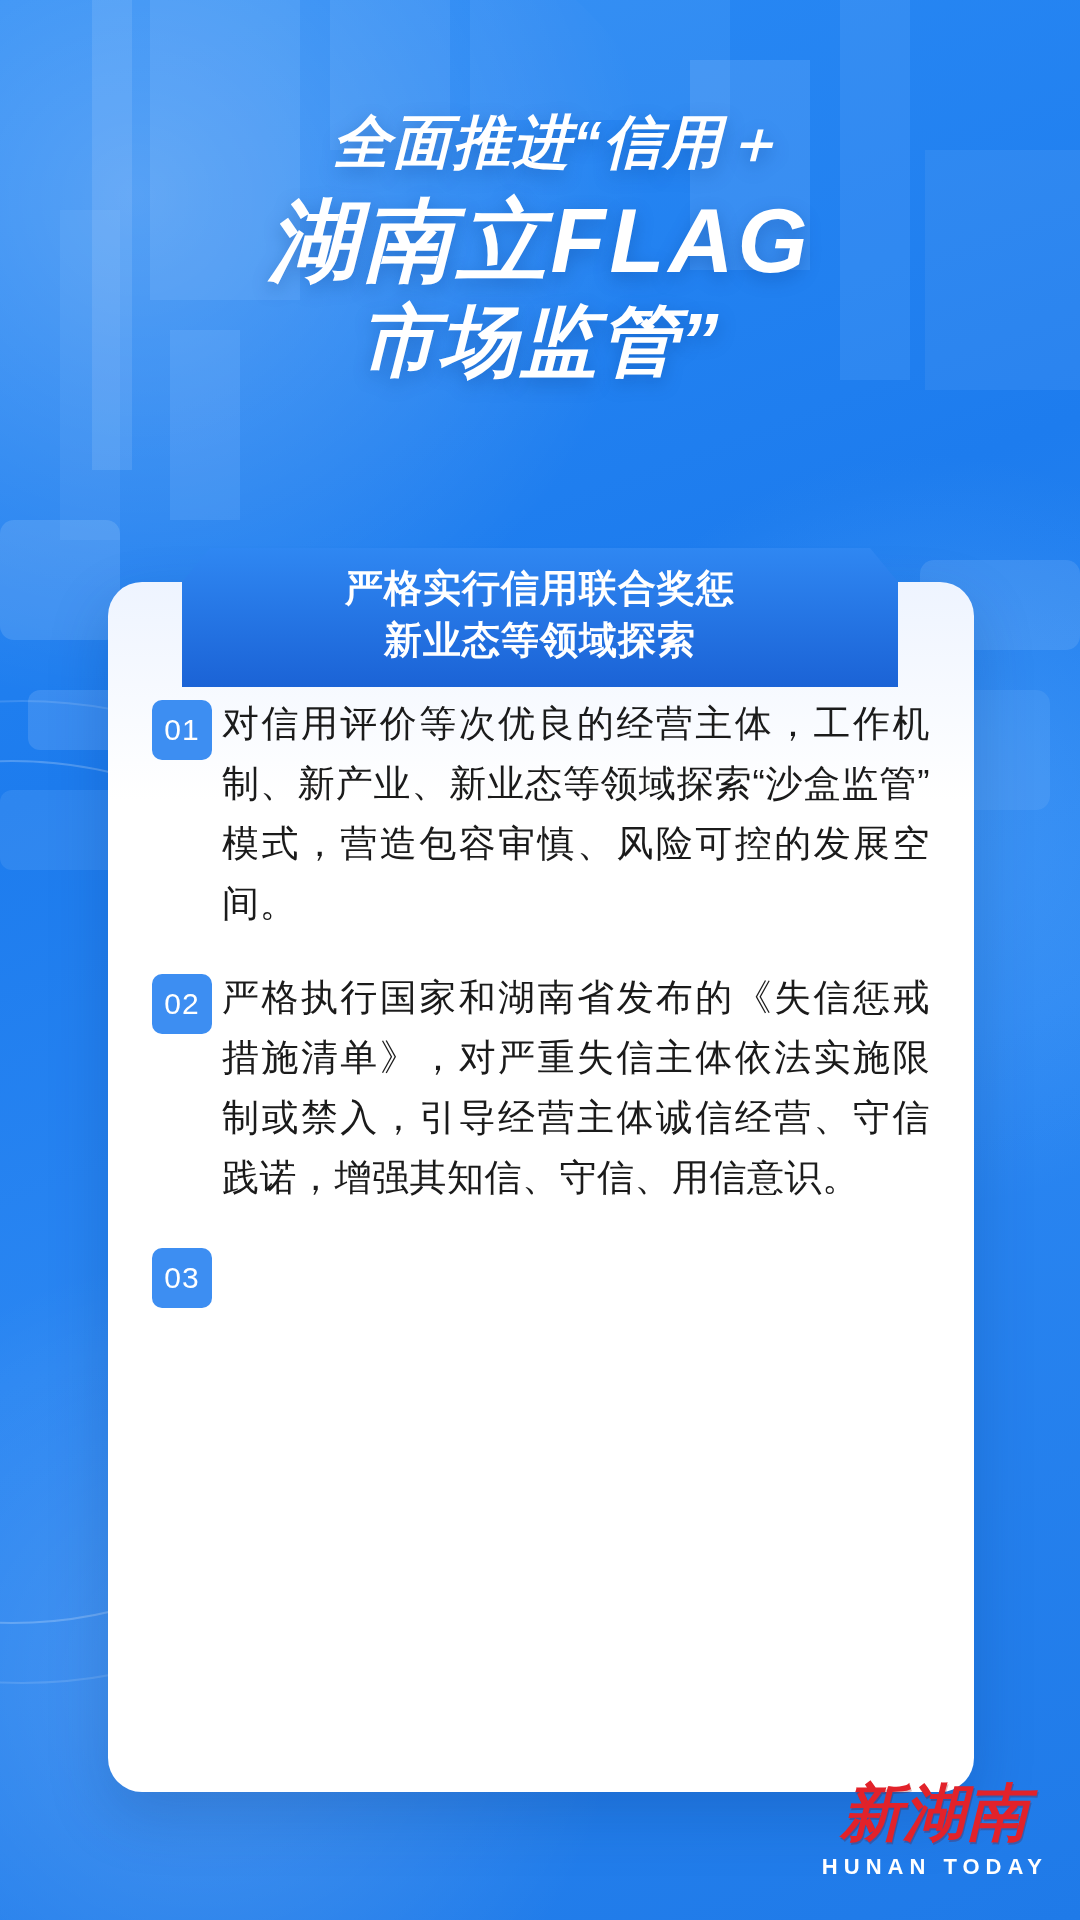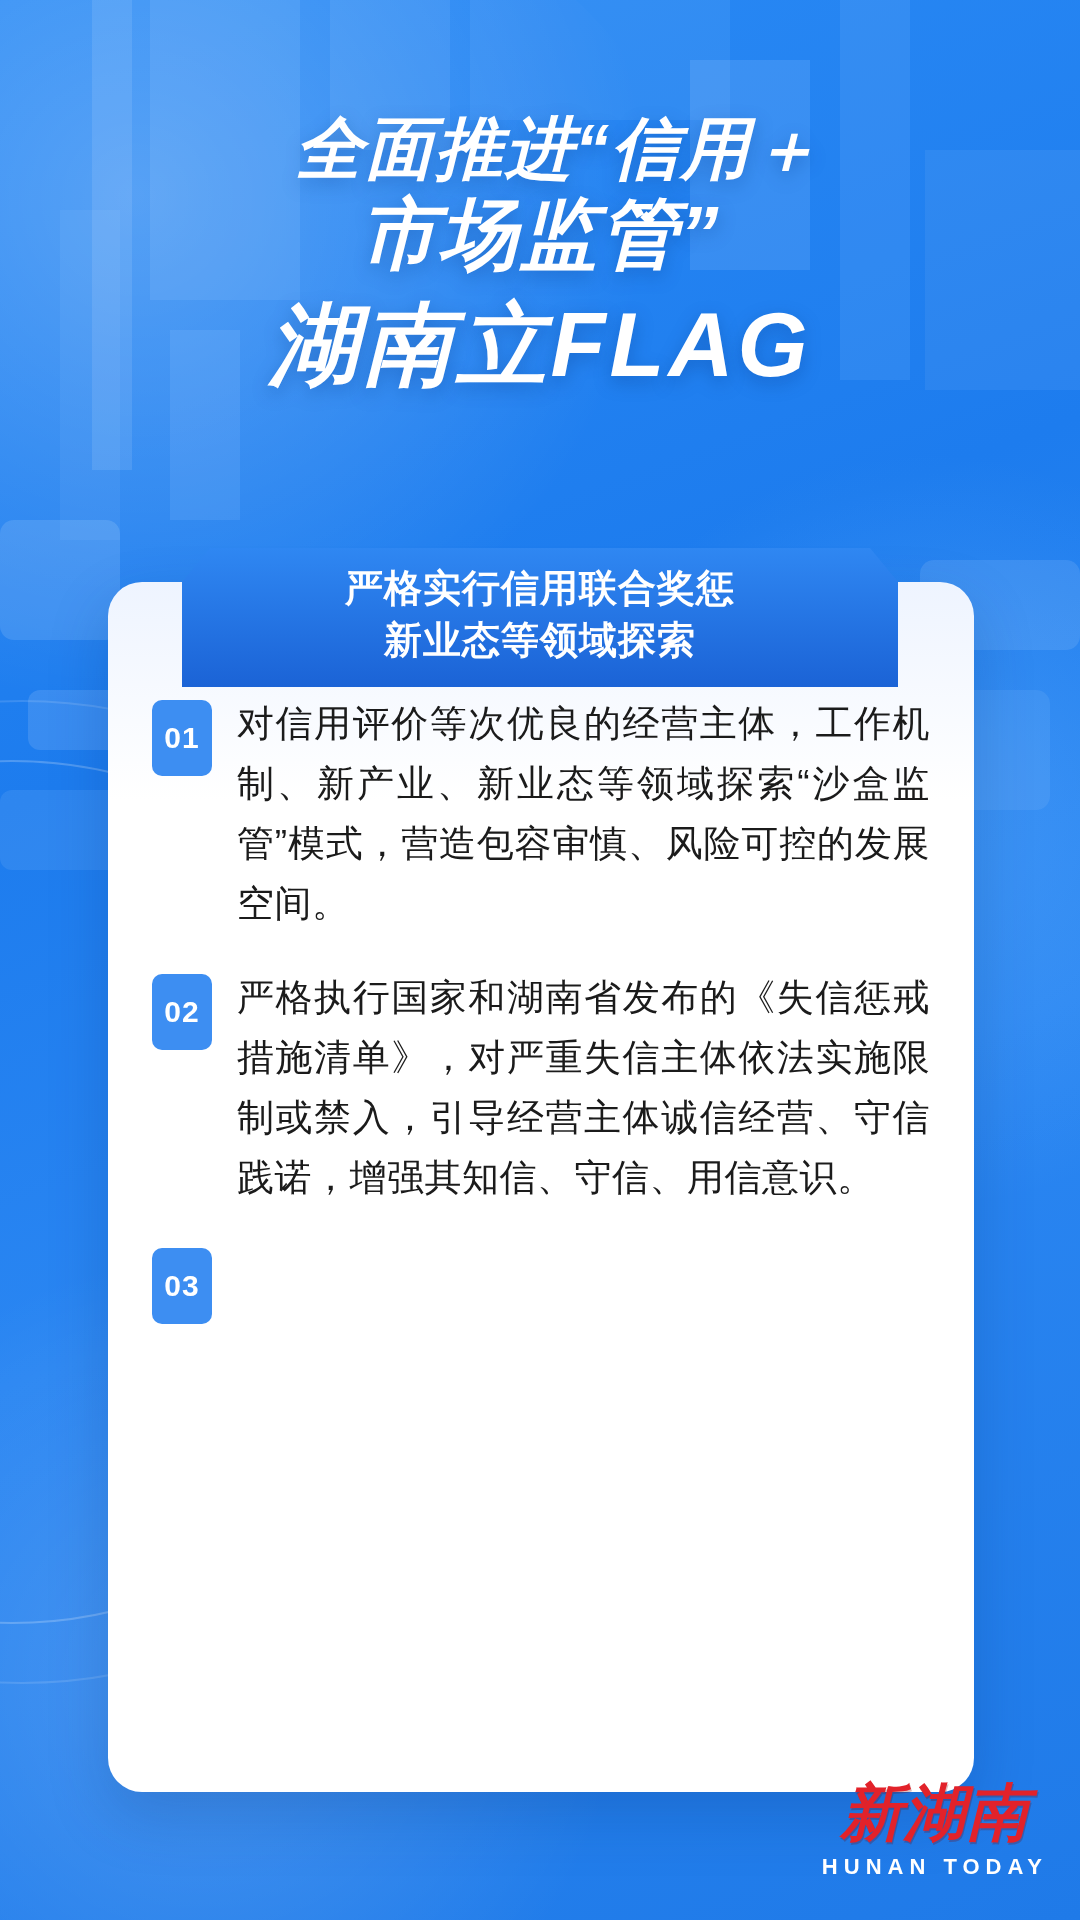--- a/index.html
+++ b/index.html
@@ -102,21 +102,21 @@
     color: #ffffff;
     font-weight: 700;
     font-style: italic;
     letter-spacing: 2px;
     text-shadow: 0 6px 18px rgba(10,60,140,0.35);
   }
   .headline .line {
     display: block;
     line-height: 1.18;
   }
-  .headline .l1 { font-size: 68px; padding-left: 36px; }
+  .headline .l1 { font-size: 58px; padding-left: 36px; }
   .headline .l2 { font-size: 78px; }
   .headline .l3 {
     font-size: 90px;
     margin-top: 12px;
     letter-spacing: 4px;
   }
 
   
   .ribbon {
     position: absolute;
@@ -158,30 +158,30 @@
   .item {
     display: flex;
     align-items: flex-start;
     margin-bottom: 34px;
   }
   .item:last-child { margin-bottom: 0; justify-content: space-between; }
 
   .num {
     flex: 0 0 auto;
     width: 60px;
-    height: 76px;
+    height: 60px;
     border-radius: 10px;
     background: #3d8ef2;
     color: #ffffff;
     font-size: 30px;
-    font-weight: 700;
+    font-weight: 400;
     display: flex;
     align-items: center;
     justify-content: center;
-    margin-right: 25px;
+    margin-right: 10px;
     margin-top: 6px;
     letter-spacing: 1px;
   }
 
   .text {
     flex: 1 1 auto;
     font-size: 37px;
     line-height: 1.62;
     color: #1b1b1b;
     text-align: justify;
@@ -235,22 +235,22 @@
     <div class="stripe s11"></div>
     <div class="stripe s12"></div>
     <div class="stripe s13"></div>
     <div class="stripe s14"></div>
     <div class="arc"></div>
     <div class="arc2"></div>
   </div>
 
   <div class="headline">
     <span class="line l1">全面推进“信用＋</span>
+    <span class="line l3">湖南立FLAG</span>
     <span class="line l2">市场监管”</span>
-    <span class="line l3">湖南立FLAG</span>
   </div>
 
   <div class="ribbon">
     <span class="rline">严格实行信用联合奖惩</span>
     <span class="rline">新业态等领域探索</span>
   </div>
 
   <div class="card">
 
     <div class="item">

